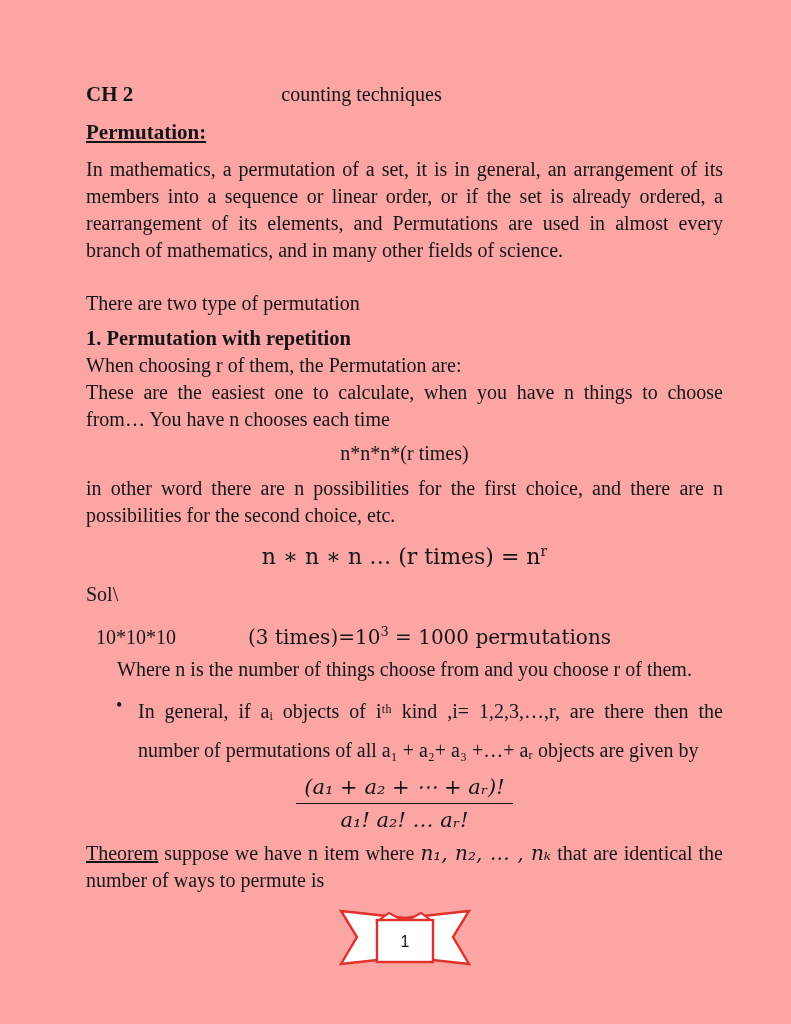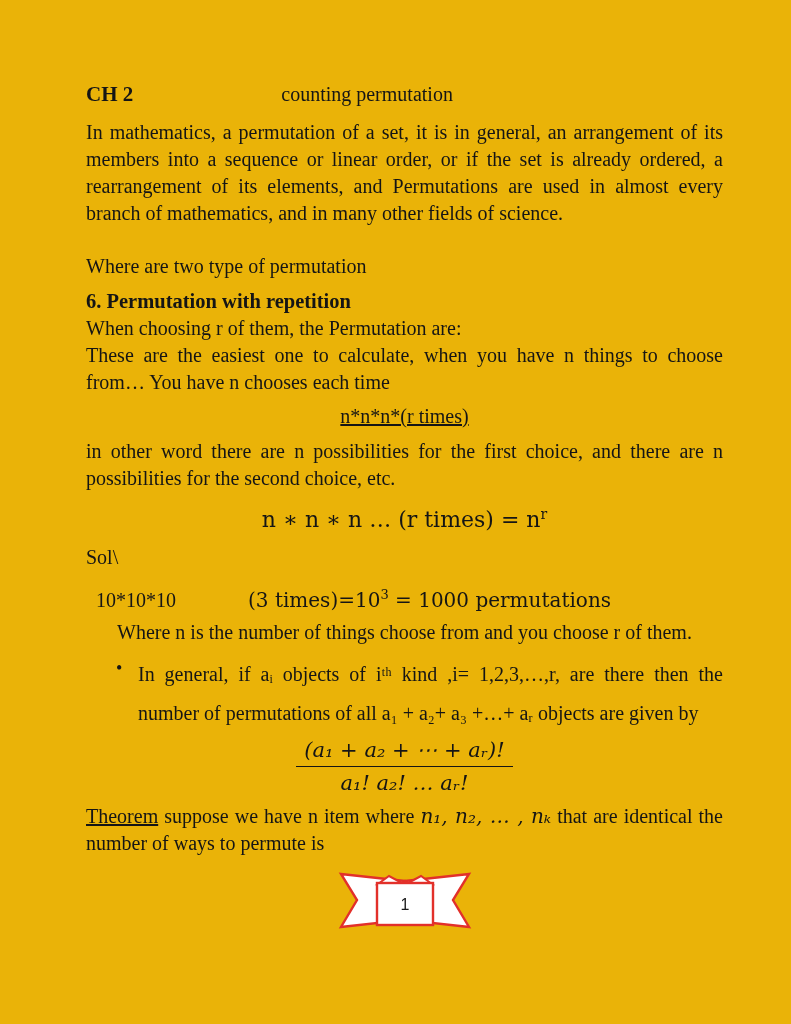--- a/index.html
+++ b/index.html
@@ -1,31 +1,31 @@
 <!DOCTYPE html>
 <html><head>
 <meta charset="utf-8">
 <style>
   html,body{margin:0;padding:0;background:#e8e8e8;}
   .page{
-    width:791px;height:1024px;background:#eab308;position:relative;
+    width:791px;height:1024px;background:#fca5a5;position:relative;
     font-family:"Liberation Serif","DejaVu Serif",serif;color:#151515;
     margin:0 auto;overflow:hidden;box-sizing:border-box;
     padding:82px 68px 0 86px;
   }
   .line{font-size:20px;line-height:27px;}
   .just{text-align:justify;}
   .header-row{display:flex;align-items:baseline;margin-bottom:12px;}
   .chapter{font-weight:bold;font-size:21px;}
   .course-title{font-size:20px;margin-left:148px;}
   .perm-heading{font-weight:bold;font-size:21px;text-decoration:underline;margin-bottom:10px;line-height:27px;}
   .intro{margin-bottom:26px;}
   .types-line{margin-bottom:7px;}
   .s1-heading{font-weight:bold;font-size:20.5px;line-height:28px;}
-  .formula-simple{text-align:center;font-size:20px;line-height:26px;margin:7px 0 9px 0;text-decoration:underline;}
+  .formula-simple{text-align:center;font-size:20px;line-height:26px;margin:7px 0 9px 0;}
   .formula-math{
     text-align:center;font-size:22px;line-height:30px;
     margin:7px 0 9px 0;font-family:"DejaVu Serif","Liberation Serif",serif;
   }
   .formula-math sup{font-size:14px;}
   .sol-label{margin-top:7px;}
   .solution-line{margin:9px 0 4px 0;font-size:20px;line-height:30px;padding-left:10px;}
   .solution-left{margin-right:72px;}
   .solution-math{font-family:"DejaVu Serif","Liberation Serif",serif;}
   .solution-line sup{font-size:13px;}
@@ -47,29 +47,30 @@
   .ribbon-wrap{text-align:center;margin-top:13px;}
   .ribbon-wrap svg{display:inline-block;}
 </style>
 </head>
 <body>
 
 <div class="page">
 
   <div class="header-row">
     <span class="chapter">CH 2</span>
-    <span class="course-title">counting permutation</span>
+    <span class="course-title">counting techniques</span>
   </div>
 
+  <div class="perm-heading">Permutation:</div>
 
   <div class="line just intro">In mathematics, a permutation of a set, it is in general, an arrangement of its members into a sequence or linear order, or if the set is already ordered, a rearrangement of its elements, and Permutations are used in almost every branch of mathematics, and in many other fields of science.</div>
 
-  <div class="line types-line">Where are two type of permutation</div>
+  <div class="line types-line">There are two type of permutation</div>
 
-  <div class="s1-heading">6. Permutation with repetition</div>
+  <div class="s1-heading">1. Permutation with repetition</div>
 
   <div class="line">When choosing r of them, the Permutation are:</div>
   <div class="line just">These are the easiest one to calculate, when you have n things to choose from… You have n chooses each time</div>
 
   <div class="formula-simple">n*n*n*(r times)</div>
 
   <div class="line just">in other word there are n possibilities for the first choice, and there are n possibilities for the second choice, etc.</div>
 
   <div class="formula-math"><span>n ∗ n ∗ n … (r times) = n</span><sup>r</sup></div>
 

